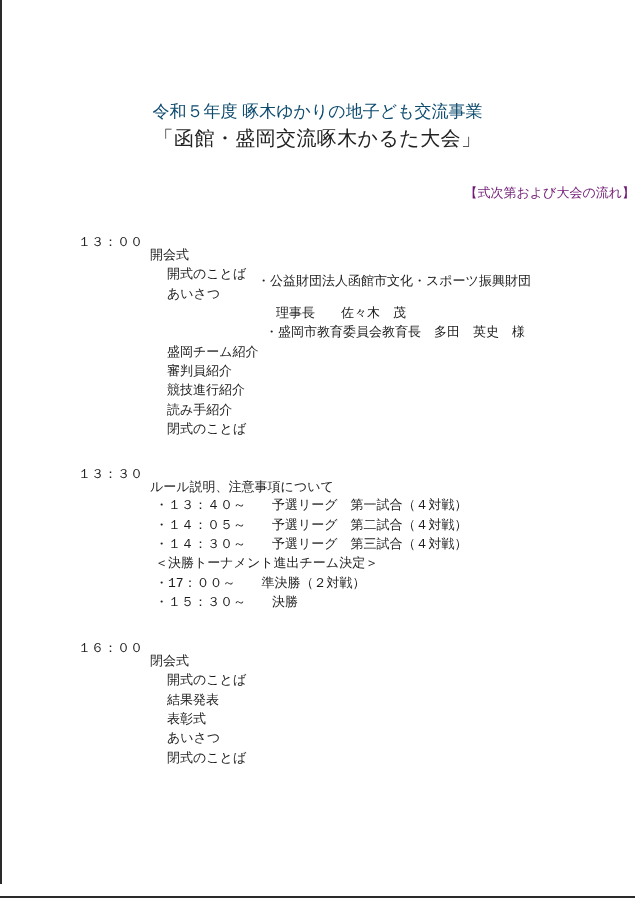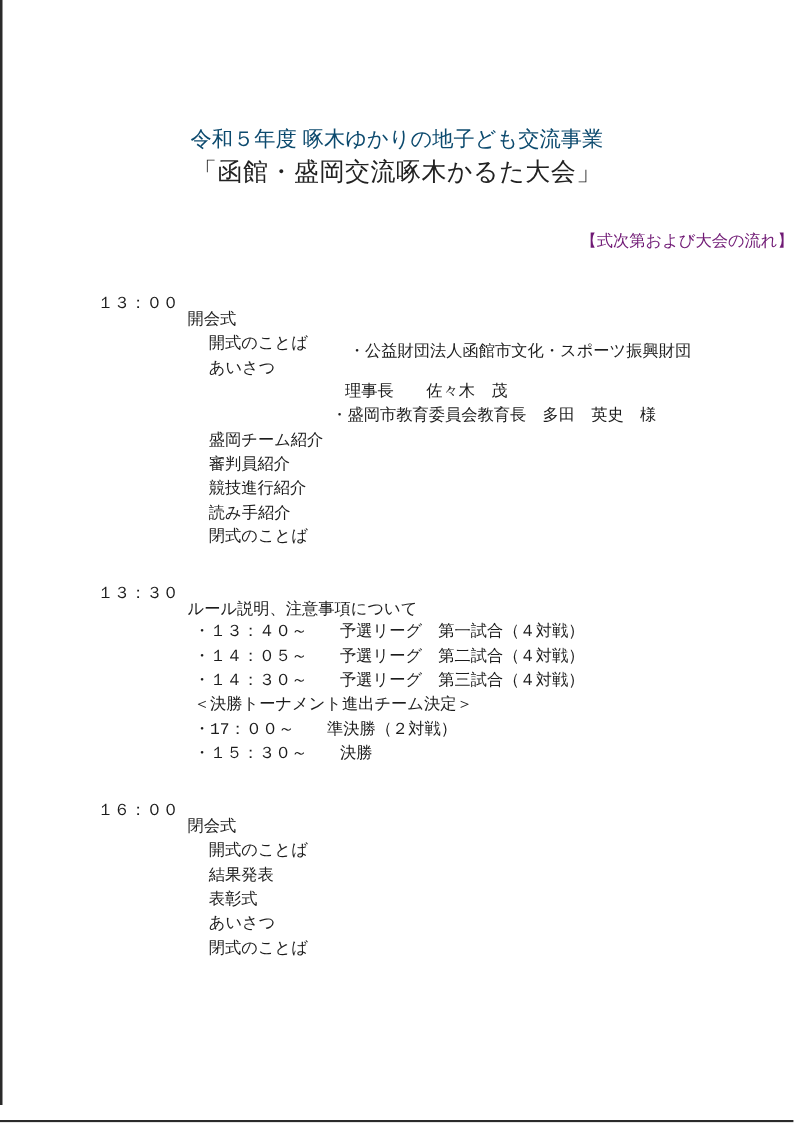--- a/index.html
+++ b/index.html
@@ -50,21 +50,21 @@
     line-height: 19.333px;
     white-space: pre;
   }
   .line .time   { position: absolute; left: 78px;  top: 0; text-align: center; }
   .line .txt    { position: absolute; top: 0; margin-top: 13px; }
   .ind-item     { left: 150px; }
   .ind-sub      { left: 167px; }
   .ind-bullet   { left: 155px; font-family: Liberation Mono, monospace; }
   .ind-detail   { left: 265px; }
   .ind-detail-cont { left: 276px; }
-  .line .detail { position: absolute; left: 279px; top: 0; }
+  .line .detail { position: absolute; left: 257px; top: 0; }
   .gap { width: 100%; }
 </style>
 </head>
 <body>
 
 <div class="page">
   <div class="edge-left"></div>
   <div class="edge-bottom"></div>
 
   <div class="title1">令和５年度 啄木ゆかりの地子ども交流事業</div>

